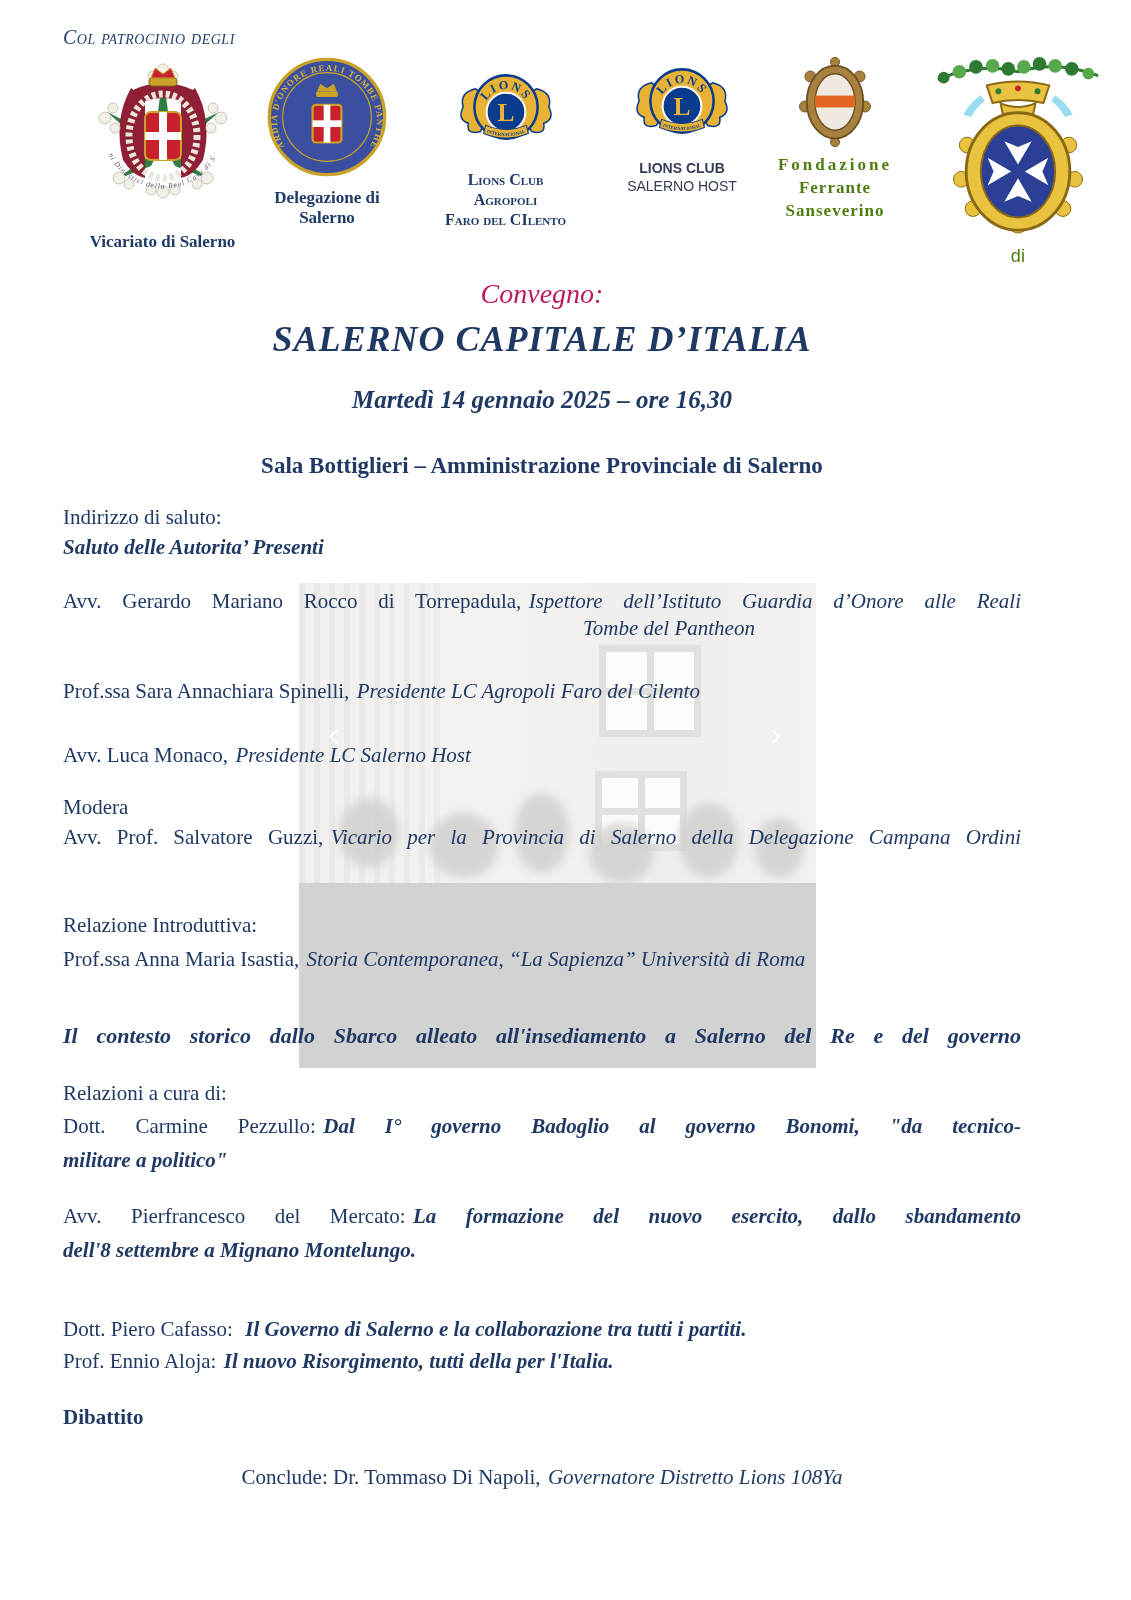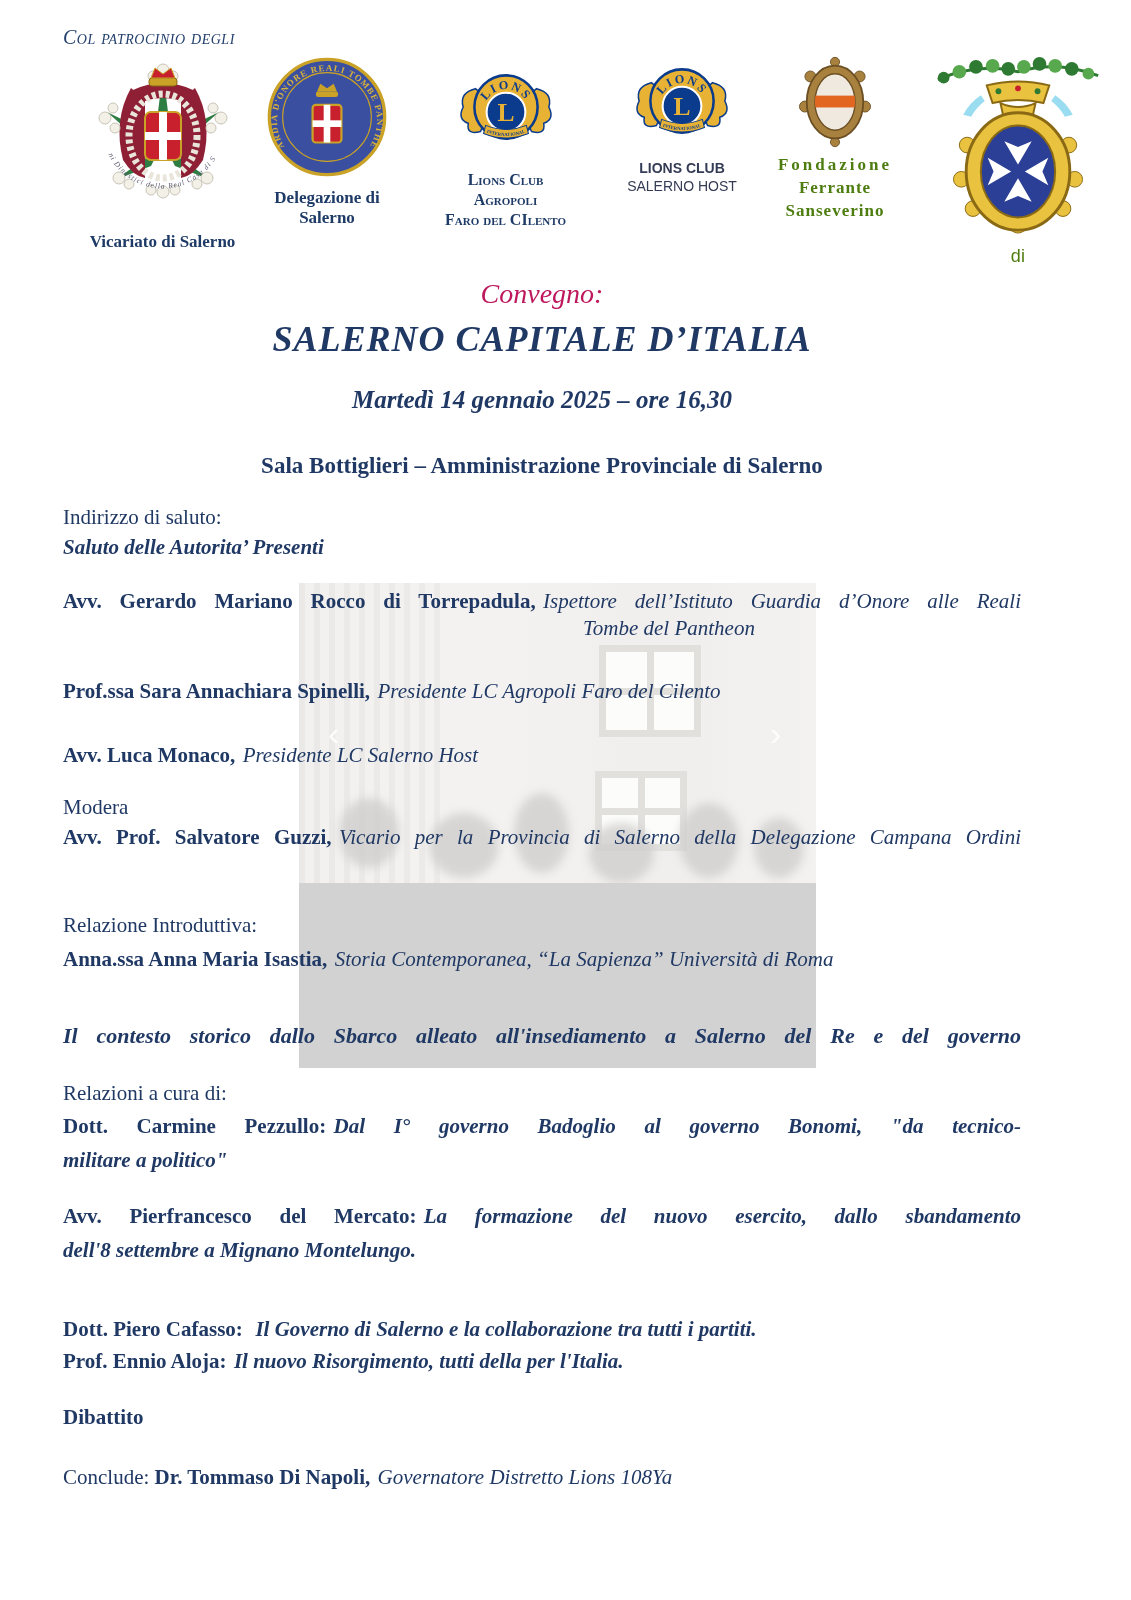--- a/index.html
+++ b/index.html
@@ -22,21 +22,21 @@
   
   .centercol{left:63px;width:958px;text-align:center;}
   .kicker{top:278px;font-style:italic;font-size:28px;color:#be185d;}
   .evtitle{top:318px;font-style:italic;font-weight:bold;font-size:36px;letter-spacing:1px;}
   .evdate{top:386px;font-style:italic;font-weight:bold;font-size:25px;}
   .evvenue{top:453px;font-weight:bold;font-size:23px;}
   
   .b{position:absolute;left:63px;width:958px;font-size:21px;line-height:1.3;z-index:2;}
   .bold{font-weight:bold;}
   .it{font-style:italic;}
-  .name{font-weight:bold;margin-right:.35em;margin-top:32px;}
+  .name{font-weight:normal;margin-right:.35em;margin-top:32px;}
   .role{font-style:italic;}
   .jline{text-align:justify;text-align-last:justify;}
   .line2-indent{margin-left:520px;}
   .line2-center{text-align:center;}
   .theme{font-weight:bold;font-style:italic;font-size:22px;text-align:justify;text-align-last:justify;}
   .gap-after-colon{margin-right:.6em;}
   
   .photo{left:299px;top:583px;width:517px;height:485px;overflow:hidden;z-index:1;background:#ececec;}
   .ph-scene{position:absolute;left:0;top:0;right:0;height:300px;
     background:linear-gradient(90deg,#e3e1de 0%,#edebe8 35%,#e7e5e2 70%,#eceae7 100%);}
@@ -294,21 +294,21 @@
 
 <div class="b" style="top:824px;">
   <div class="jline">
     <span class="name">Avv. Prof. Salvatore Guzzi,</span><span class="role">Vicario per la Provincia di Salerno della Delegazione Campana Ordini</span>
   </div>
 </div>
 
 <div class="b" style="top:912px;">Relazione Introduttiva:</div>
 
 <div class="b" style="top:946px;">
-  <span class="name">Anna.ssa Anna Maria Isastia,</span><span class="role">Storia Contemporanea, “La Sapienza” Università di Roma</span>
+  <span class="name">Prof.ssa Anna Maria Isastia,</span><span class="role">Storia Contemporanea, “La Sapienza” Università di Roma</span>
 </div>
 
 <div class="b theme" style="top:1022px;">Il contesto storico dallo Sbarco alleato all'insediamento a Salerno del Re e del governo</div>
 
 <div class="b" style="top:1080px;">Relazioni a cura di:</div>
 
 <div class="b" style="top:1110px;line-height:1.6;">
   <div class="jline">
     <span class="name">Dott. Carmine Pezzullo:</span><span class="role bold">Dal I° governo Badoglio al governo Bonomi, "da tecnico-</span>
   </div>
@@ -325,16 +325,16 @@
 <div class="b" style="top:1316px;">
   <span class="name gap-after-colon">Dott. Piero Cafasso:</span><span class="role bold">Il Governo di Salerno e la collaborazione tra tutti i partiti.</span>
 </div>
 
 <div class="b" style="top:1348px;">
   <span class="name">Prof. Ennio Aloja:</span><span class="role bold">Il nuovo Risorgimento, tutti della per l'Italia.</span>
 </div>
 
 <div class="b bold" style="top:1404px;">Dibattito</div>
 
-<div class="b" style="top:1464px;">
+<div class="b" style="top:1464px;text-align:center;">
   <span>Conclude:</span>
   <span class="name">Dr. Tommaso Di Napoli,</span><span class="role">Governatore Distretto Lions 108Ya</span>
 </div>
 
 </body></html>

